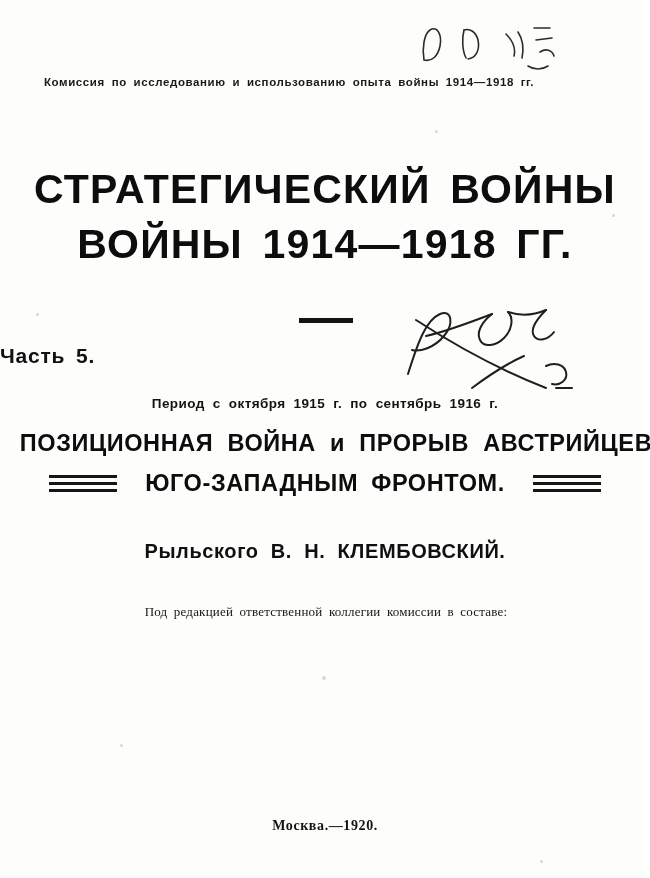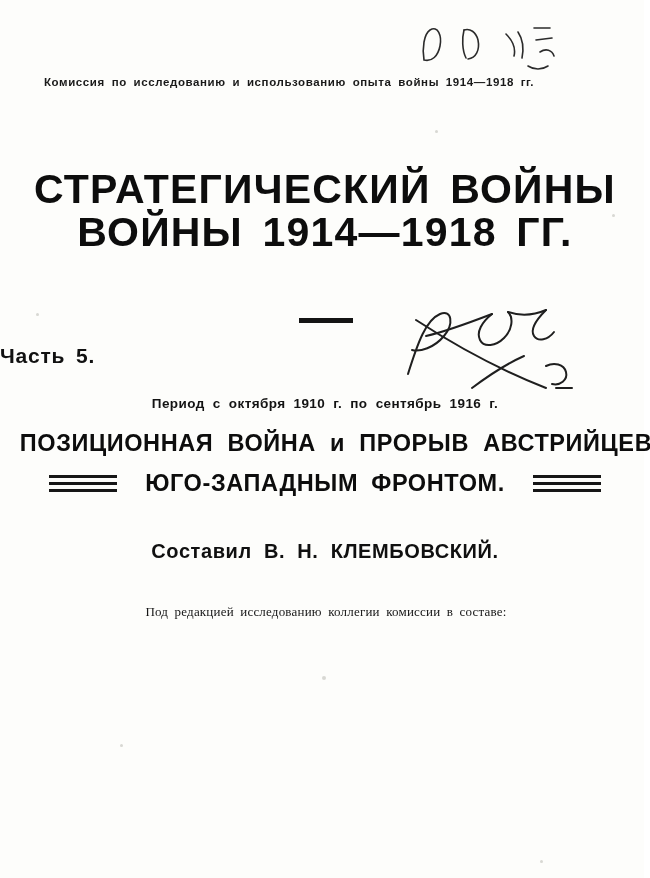--- a/index.html
+++ b/index.html
@@ -52,21 +52,21 @@
   }
   .title-line1 {
     font-size: 41px;
     font-weight: bold;
     letter-spacing: 1.2px;
     word-spacing: 7px;
     line-height: 1.06;
     color: #0d0d0d;
   }
   .title-line2 {
-    margin-top: 0;
+    margin-top: 12px;
     font-size: 41px;
     font-weight: bold;
     letter-spacing: 1.2px;
     word-spacing: 7px;
     line-height: 1.06;
     color: #0d0d0d;
   }
 
   .rule-short {
     position: absolute;
@@ -239,44 +239,45 @@
 
   <div class="title-block">
     <div class="title-line1">СТРАТЕГИЧЕСКИЙ ВОЙНЫ</div>
     <div class="title-line2">ВОЙНЫ 1914—1918 ГГ.</div>
   </div>
 
   <div class="rule-short"></div>
 
   <div class="part-line">Часть 5.</div>
 
-  <div class="period-line">Период с октября 1910 г. по сентябрь 1916 г.</div>
+  <div class="period-line">Период с октября 1915 г. по сентябрь 1916 г.</div>
 
   <div class="subtitle1">ПОЗИЦИОННАЯ ВОЙНА и ПРОРЫВ АВСТРИЙЦЕВ</div>
 
   <div class="subtitle2-row">
     <div class="deco-bars">
       <span></span>
         <span></span>
         <span></span>
     </div>
     <div class="subtitle2">ЮГО-ЗАПАДНЫМ ФРОНТОМ.</div>
     <div class="deco-bars">
       <span></span>
         <span></span>
         <span></span>
     </div>
   </div>
 
-  <div class="author-line">Составил В. Н. КЛЕМБОВСКИЙ.</div>
+  <div class="author-line">Рыльского В. Н. КЛЕМБОВСКИЙ.</div>
 
   <div class="editors">
-    <div class="ed-line1">Под редакцией исследованию коллегии комиссии в составе:</div>
+    <div class="ed-line1">Под редакцией ответственной коллегии комиссии в составе:</div>
   </div>
 
+  <div class="imprint">Москва.—1920.</div>
 
   <div class="speck tiny-dot-1"></div>
   <div class="speck tiny-dot-2"></div>
   <div class="speck tiny-dot-3"></div>
   <div class="speck tiny-dot-4"></div>
   <div class="speck tiny-dot-5"></div>
   <div class="speck tiny-dot-6"></div>
 
 </div>
 

